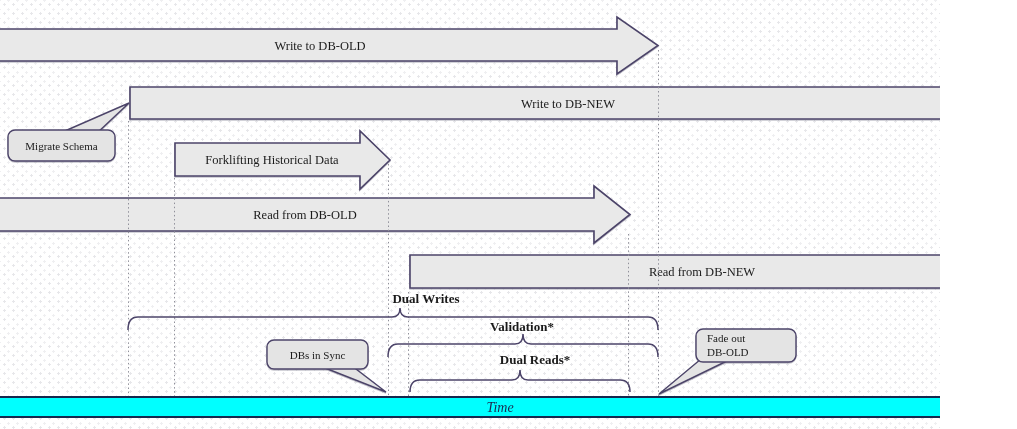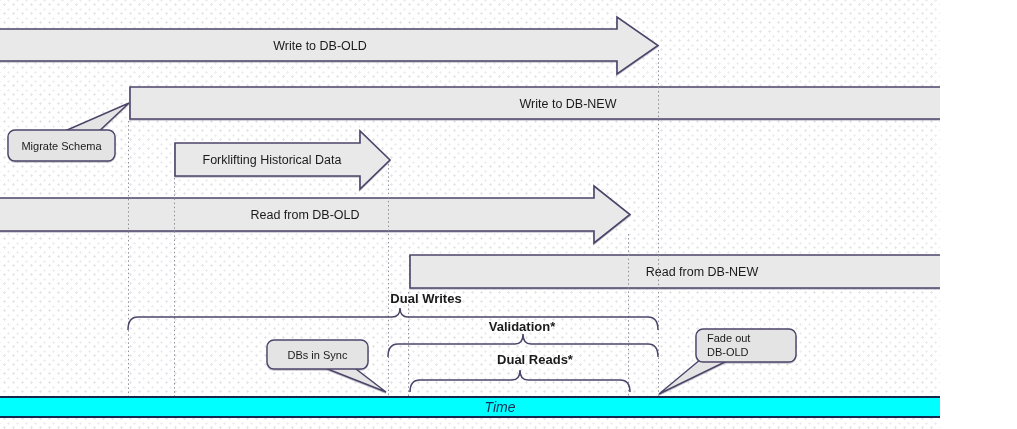--- a/index.html
+++ b/index.html
@@ -4,21 +4,21 @@
 <style>
   html,body{margin:0;padding:0;background:#fff;}
   #stage{
     position:relative;width:940px;height:429px;overflow:hidden;
     background-color:#ffffff;
     background-image:
       radial-gradient(#e7e7ea 1px, transparent 1.4px),
       radial-gradient(#efeff1 1px, transparent 1.4px);
     background-size:9px 9px, 9px 9px;
     background-position:0 0, 4px 5px;
-    font-family:Liberation Sans, sans-serif;
+    font-family:Liberation Serif, serif;
   }
   svg{position:absolute;left:0;top:0;}
   .bar{fill:#e9e9e9;stroke:#4c4469;stroke-width:1.6;}
   .shadow{filter:drop-shadow(0.5px 1.5px 0.6px rgba(90,85,110,0.35));}
   .timebar{fill:#00ffff;stroke:#15294e;stroke-width:2;}
   .callout{fill:#e4e4e4;stroke:#4c4469;stroke-width:1.4;}
   .brace{fill:none;stroke:#4c4469;stroke-width:1.5;}
   .dotline{stroke:#90909a;stroke-width:1;stroke-dasharray:1.5,2.6;fill:none;}
   text{fill:#1a1a1a;}
   .arrowlbl{font-size:12.5px;}

